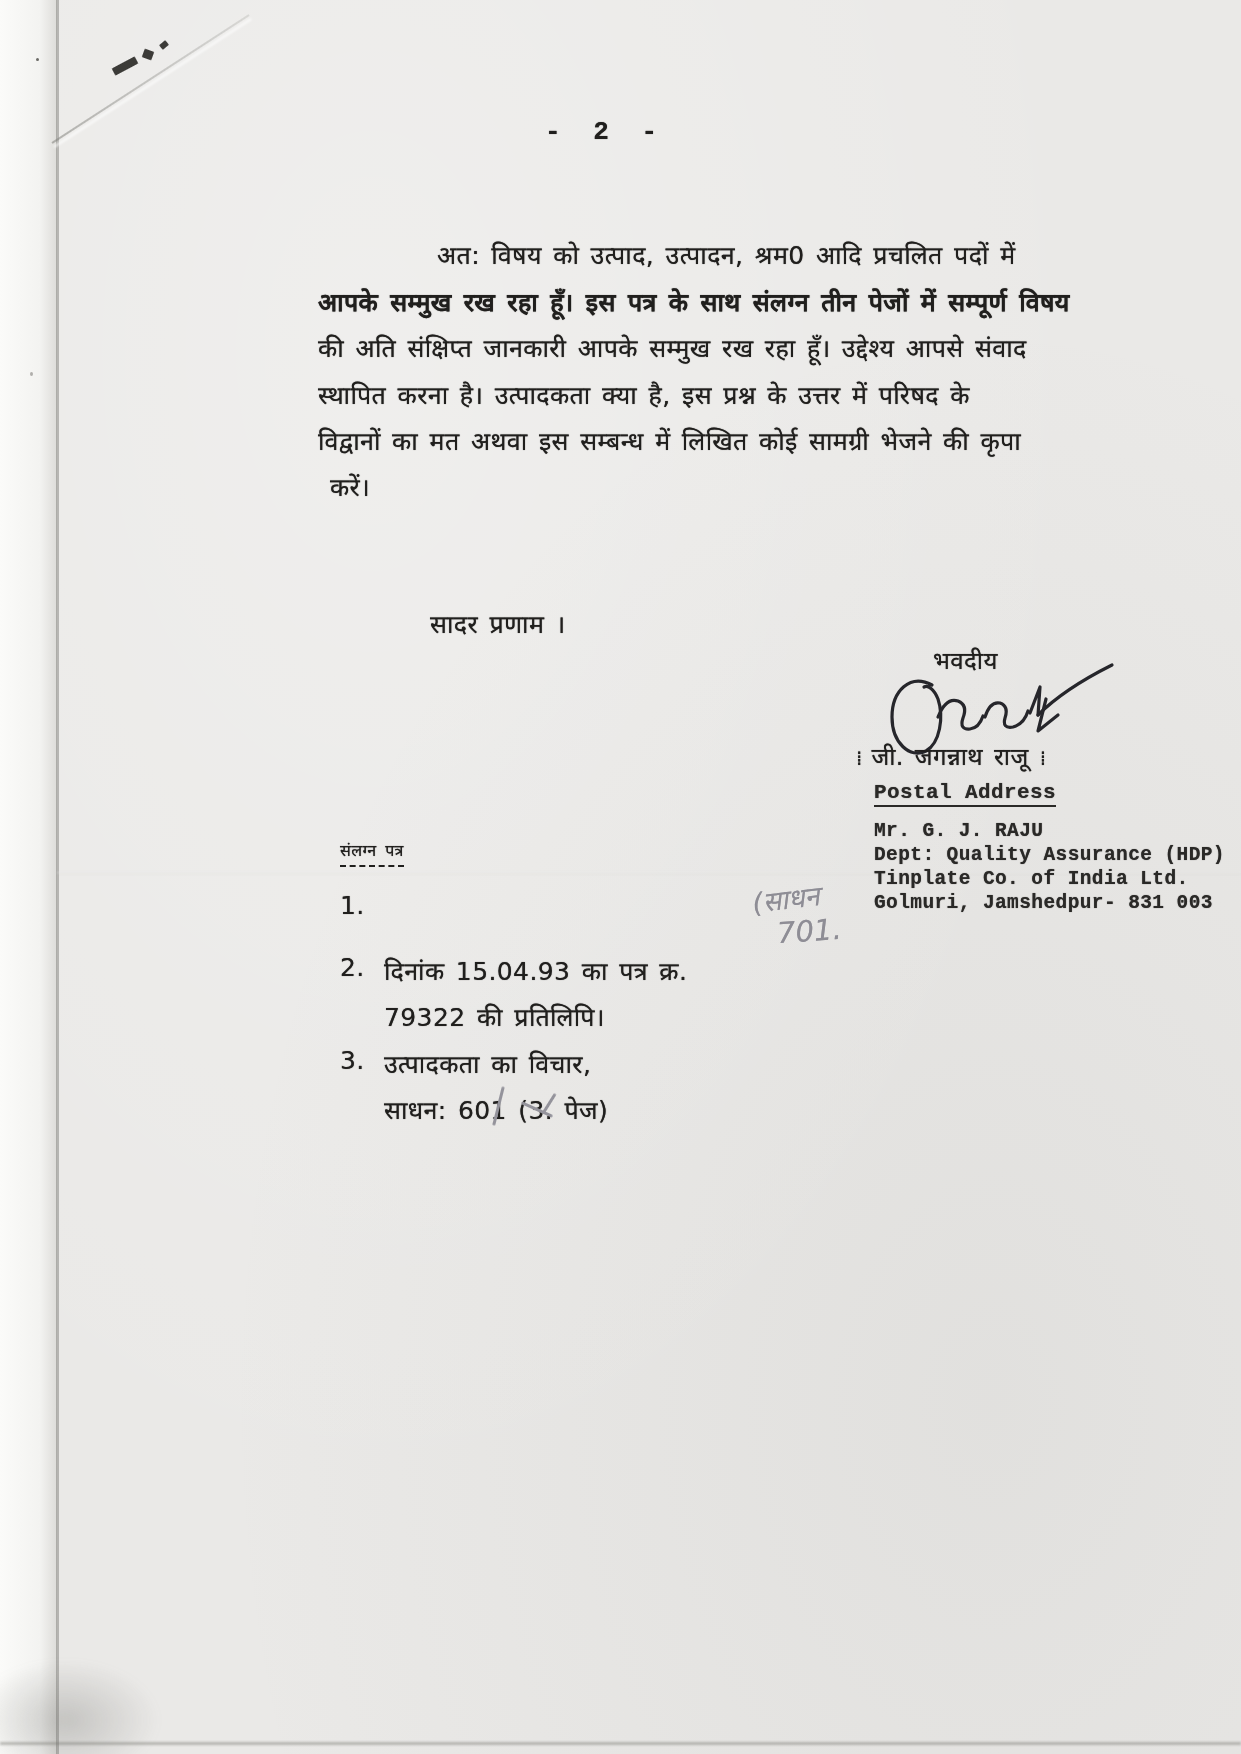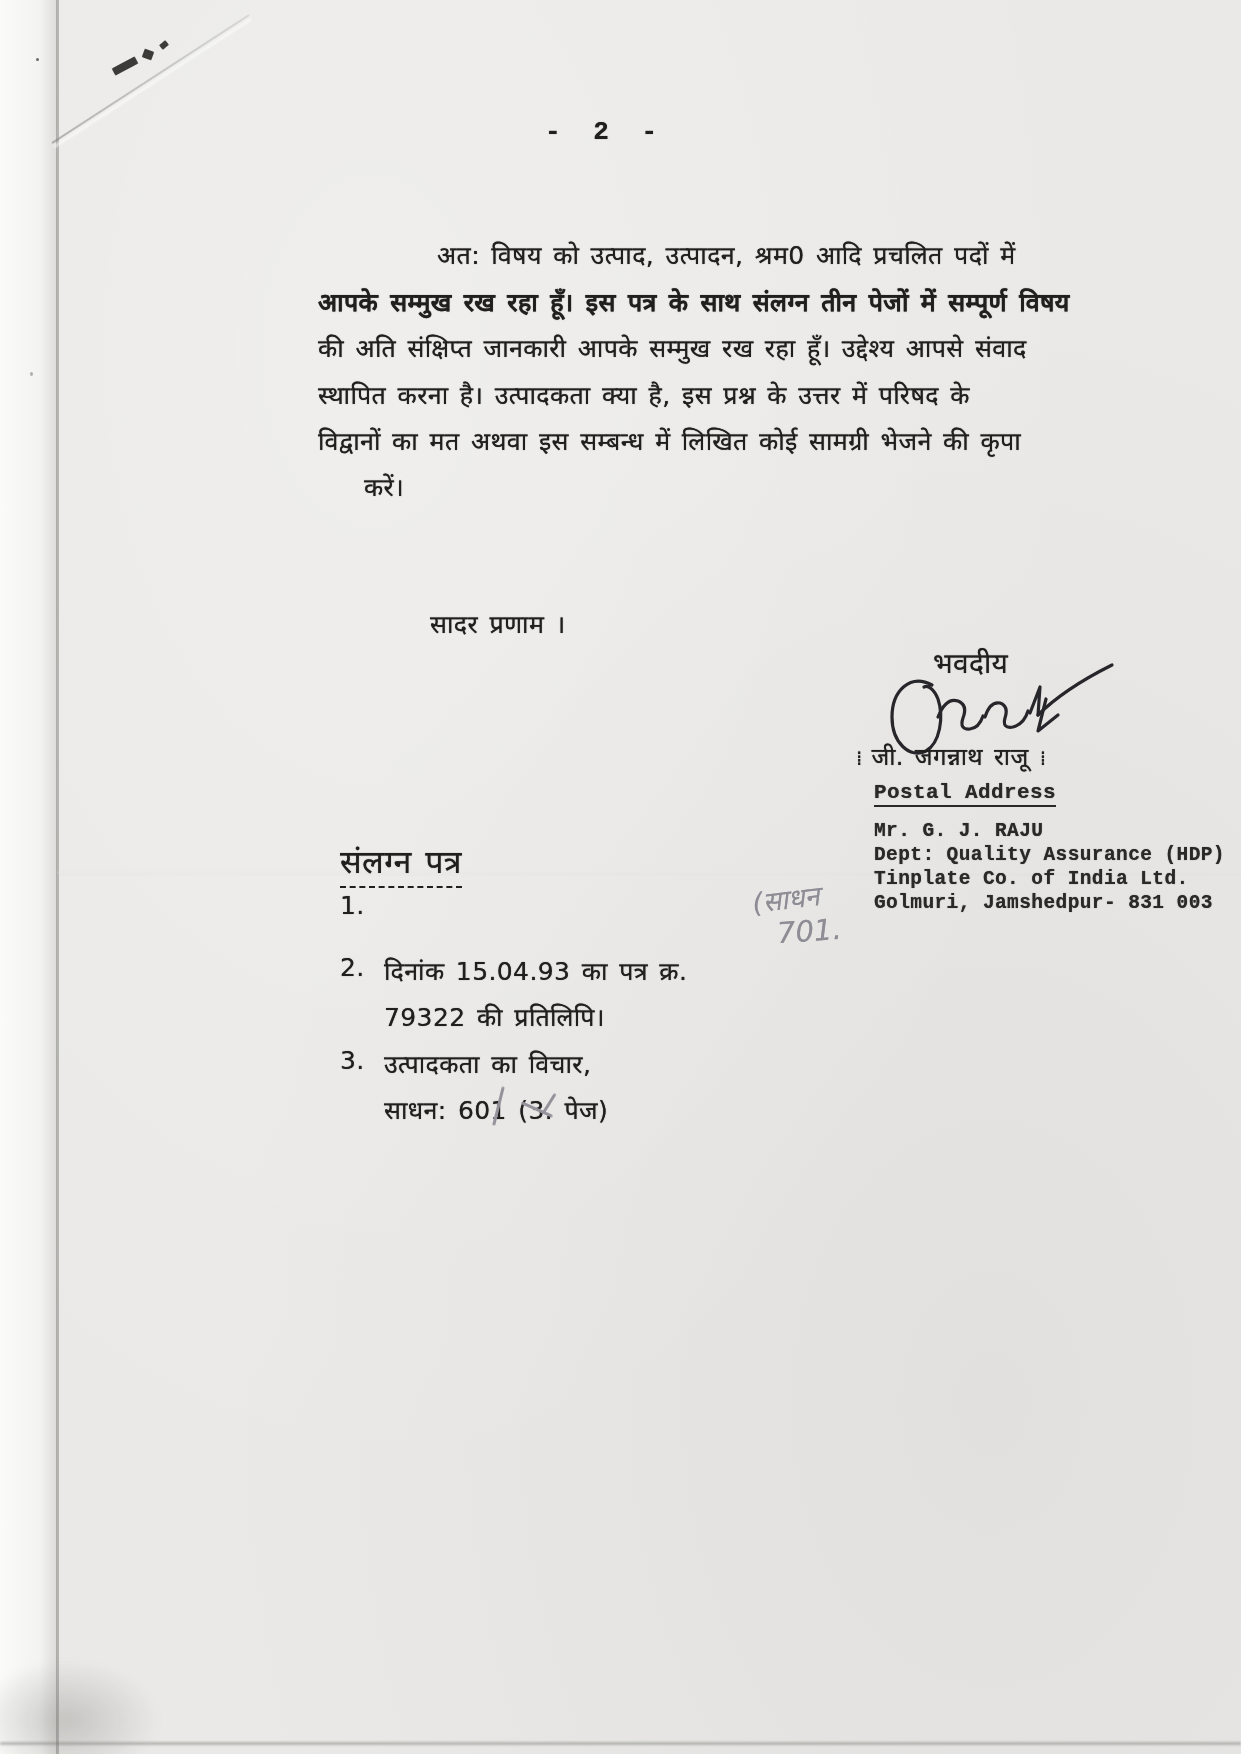--- a/index.html
+++ b/index.html
@@ -75,25 +75,25 @@
   <div class="bottom-smudge"></div>
   <div class="bottom-edge"></div>
 
   <div class="typed pagenum" style="left:545px;top:117px;">- 2 -</div>
 
   <div class="typed" style="left:437px;top:237px;">अत:  विषय को उत्पाद, उत्पादन,  श्रम0 आदि प्रचलित पदों में</div>
   <div class="typed" style="left:318px;top:284px;font-weight:bold;">आपके सम्मुख रख रहा हूँ।   इस पत्र के साथ संलग्न तीन पेजों में सम्पूर्ण विषय</div>
   <div class="typed" style="left:318px;top:330px;text-align:right;">की अति संक्षिप्त जानकारी आपके सम्मुख रख रहा हूँ।   उद्देश्य आपसे संवाद</div>
   <div class="typed" style="left:318px;top:377px;">स्थापित करना है।   उत्पादकता क्या है,  इस प्रश्न के उत्तर में परिषद के</div>
   <div class="typed" style="left:318px;top:423px;">विद्वानों का मत अथवा इस सम्बन्ध में लिखित कोई सामग्री भेजने की कृपा</div>
-  <div class="typed" style="left:330px;top:469px;margin-left:34px;">करें।</div>
+  <div class="typed" style="left:330px;top:469px;">करें।</div>
 
   <div class="typed" style="left:430px;top:606px;">सादर प्रणाम ।</div>
 
-  <div class="typed" style="left:933px;top:643px;font-size:28px;">भवदीय</div>
+  <div class="typed" style="left:933px;top:643px;font-size:24px;">भवदीय</div>
 
   <div class="sig-wrap">
     <svg width="250" height="120" viewBox="0 0 250 120">
       <g fill="none" stroke="#26262b" stroke-width="3.2" stroke-linecap="round" stroke-linejoin="round">
         <path d="M52,30 C30,18 12,36 12,62 C12,88 30,104 46,96 C60,88 64,62 58,44 C54,34 48,30 44,32"></path>
         <path d="M58,62 q8,-20 20,-16 q10,4 5,17 q-4,12 7,11 q9,-1 13,-13"></path>
         <path d="M105,62 q5,-16 15,-14 q9,3 5,15 q-3,11 8,9 q11,-3 15,-16"></path>
         <path d="M150,58 l10,-26 l-2,28"></path>
         <path d="M158,60 C172,46 196,28 232,10"></path>
         <path d="M166,44 l-8,32 l20,-16"></path>
@@ -106,21 +106,21 @@
     <span>जी.  जगन्नाथ राजू</span>
     <span class="namemark">⁞</span>
   </div>
 
   <div class="mono underline-solid" style="left:874px;top:781px;font-size:21px;">Postal Address</div>
   <div class="mono" style="left:874px;top:820px;">Mr. G. J. RAJU</div>
   <div class="mono" style="left:874px;top:844px;text-align:right;">Dept: Quality Assurance (HDP)</div>
   <div class="mono" style="left:874px;top:868px;">Tinplate Co. of India Ltd.</div>
   <div class="mono" style="left:874px;top:892px;">Golmuri, Jamshedpur- 831 003</div>
 
-  <div class="typed underline-dashed" style="left:340px;top:839px;font-size:32px;">संलग्न पत्र</div>
+  <div class="typed underline-dashed" style="left:340px;top:839px;font-size:16px;">संलग्न पत्र</div>
 
   <div class="typed" style="left:340px;top:891px;">1.</div>
 
   <div class="typed" style="left:340px;top:953px;">2.</div>
   <div class="typed" style="left:384px;top:953px;">दिनांक 15.04.93 का पत्र क्र.</div>
   <div class="typed" style="left:384px;top:999px;">79322 की प्रतिलिपि।</div>
 
   <div class="typed" style="left:340px;top:1046px;">3.</div>
   <div class="typed" style="left:384px;top:1046px;">उत्पादकता का विचार,</div>
   <div class="typed" style="left:384px;top:1092px;">साधन: 601 (3. पेज)</div>

